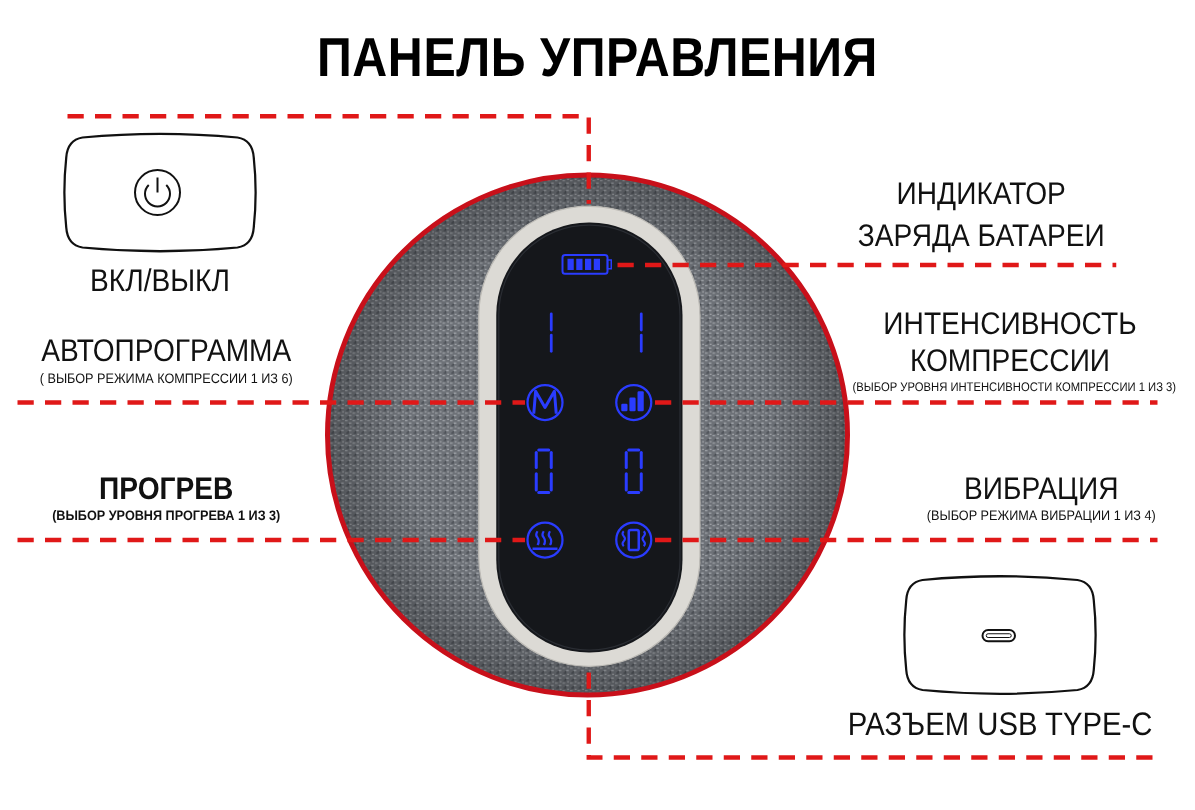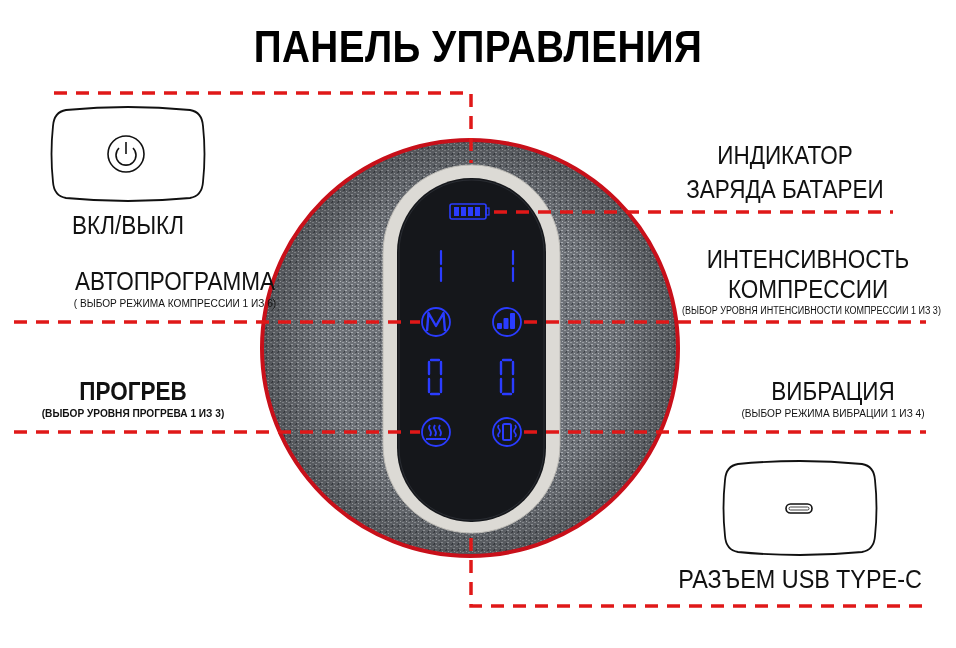--- a/index.html
+++ b/index.html
@@ -127,21 +127,21 @@
   <g>
     <circle cx="78" cy="50" r="18" fill="none" stroke="#111" stroke-width="1.6"></circle>
     <path d="M71 44 A10 10 0 1 0 85 44" fill="none" stroke="#111" stroke-width="1.6"></path>
     <line x1="78" y1="38" x2="78" y2="50" stroke="#111" stroke-width="1.6"></line>
   </g>
 </svg>
 <div class="label" style="left:48px; top:210px; width:160px;text-align:center;">
   <span class="main">ВКЛ/ВЫКЛ</span>
 </div>
 
-<div class="label" style="left:10px; top:266px; width:266px;padding-left:32px;">
+<div class="label" style="left:0px; top:266px; width:266px;">
   <span class="main">АВТОПРОГРАММА</span>
   <span class="sub">( ВЫБОР РЕЖИМА КОМПРЕССИИ 1 ИЗ 6)</span>
 </div>
 
 <div class="label" style="left:0px; top:376px; width:266px;font-weight:bold;">
   <span class="main">ПРОГРЕВ</span>
   <span class="sub">(ВЫБОР  УРОВНЯ ПРОГРЕВА 1 ИЗ 3)</span>
 </div>
 
 <div class="label" style="left:660px; top:140px; width:250px;">

